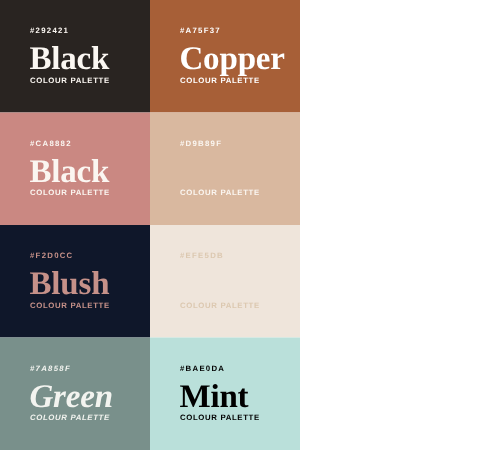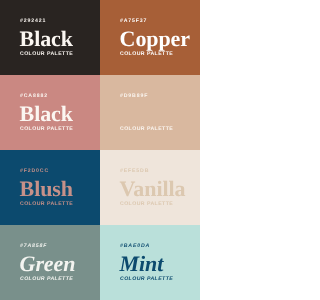--- a/index.html
+++ b/index.html
@@ -97,41 +97,40 @@
       <div class="name">Black</div>
       <div class="sub">COLOUR PALETTE</div>
     </div>
   </div>
   <div class="swatch" style="background: rgb(217, 184, 159); color: rgb(251, 246, 241);">
     <div class="swatch-inner">
       <div class="hex">#D9B89F</div>
       <div class="sub">COLOUR PALETTE</div>
     </div>
   </div>
-  <div class="swatch" style="background: #0c4a6e; color: rgb(198, 145, 137);">
+  <div class="swatch" style="background: #0f172a; color: rgb(198, 145, 137);">
     <div class="swatch-inner">
       <div class="hex">#F2D0CC</div>
       <div class="name">Blush</div>
       <div class="sub">COLOUR PALETTE</div>
     </div>
   </div>
   <div class="swatch" style="background: rgb(239, 229, 219); color: rgb(220, 200, 176);">
     <div class="swatch-inner">
       <div class="hex">#EFE5DB</div>
-      <div class="name">Vanilla</div>
       <div class="sub">COLOUR PALETTE</div>
     </div>
   </div>
   <div class="swatch" style="background: rgb(121, 144, 139); color: rgb(243, 244, 240); font-style: italic;">
     <div class="swatch-inner">
       <div class="hex">#7A858F</div>
       <div class="name">Green</div>
       <div class="sub">COLOUR PALETTE</div>
     </div>
   </div>
-  <div class="swatch" style="background: rgb(186, 224, 218); color: #0c4a6e; font-style: italic;">
+  <div class="swatch" style="background: rgb(186, 224, 218); color: #000000;">
     <div class="swatch-inner">
       <div class="hex">#BAE0DA</div>
       <div class="name">Mint</div>
       <div class="sub">COLOUR PALETTE</div>
     </div>
   </div>
 </div>
 
 </body></html>

